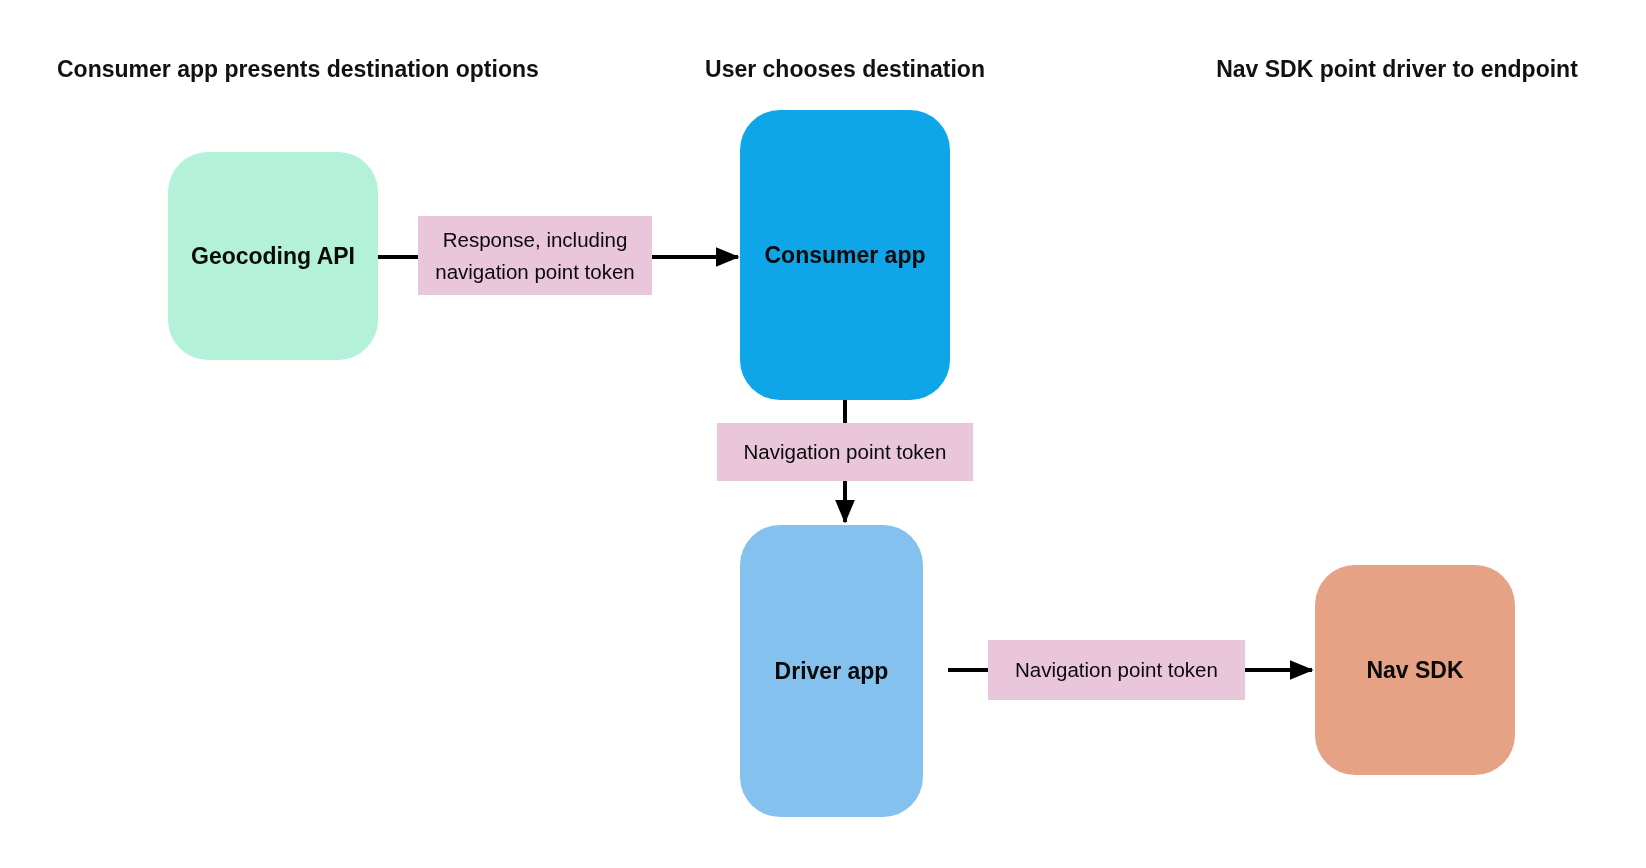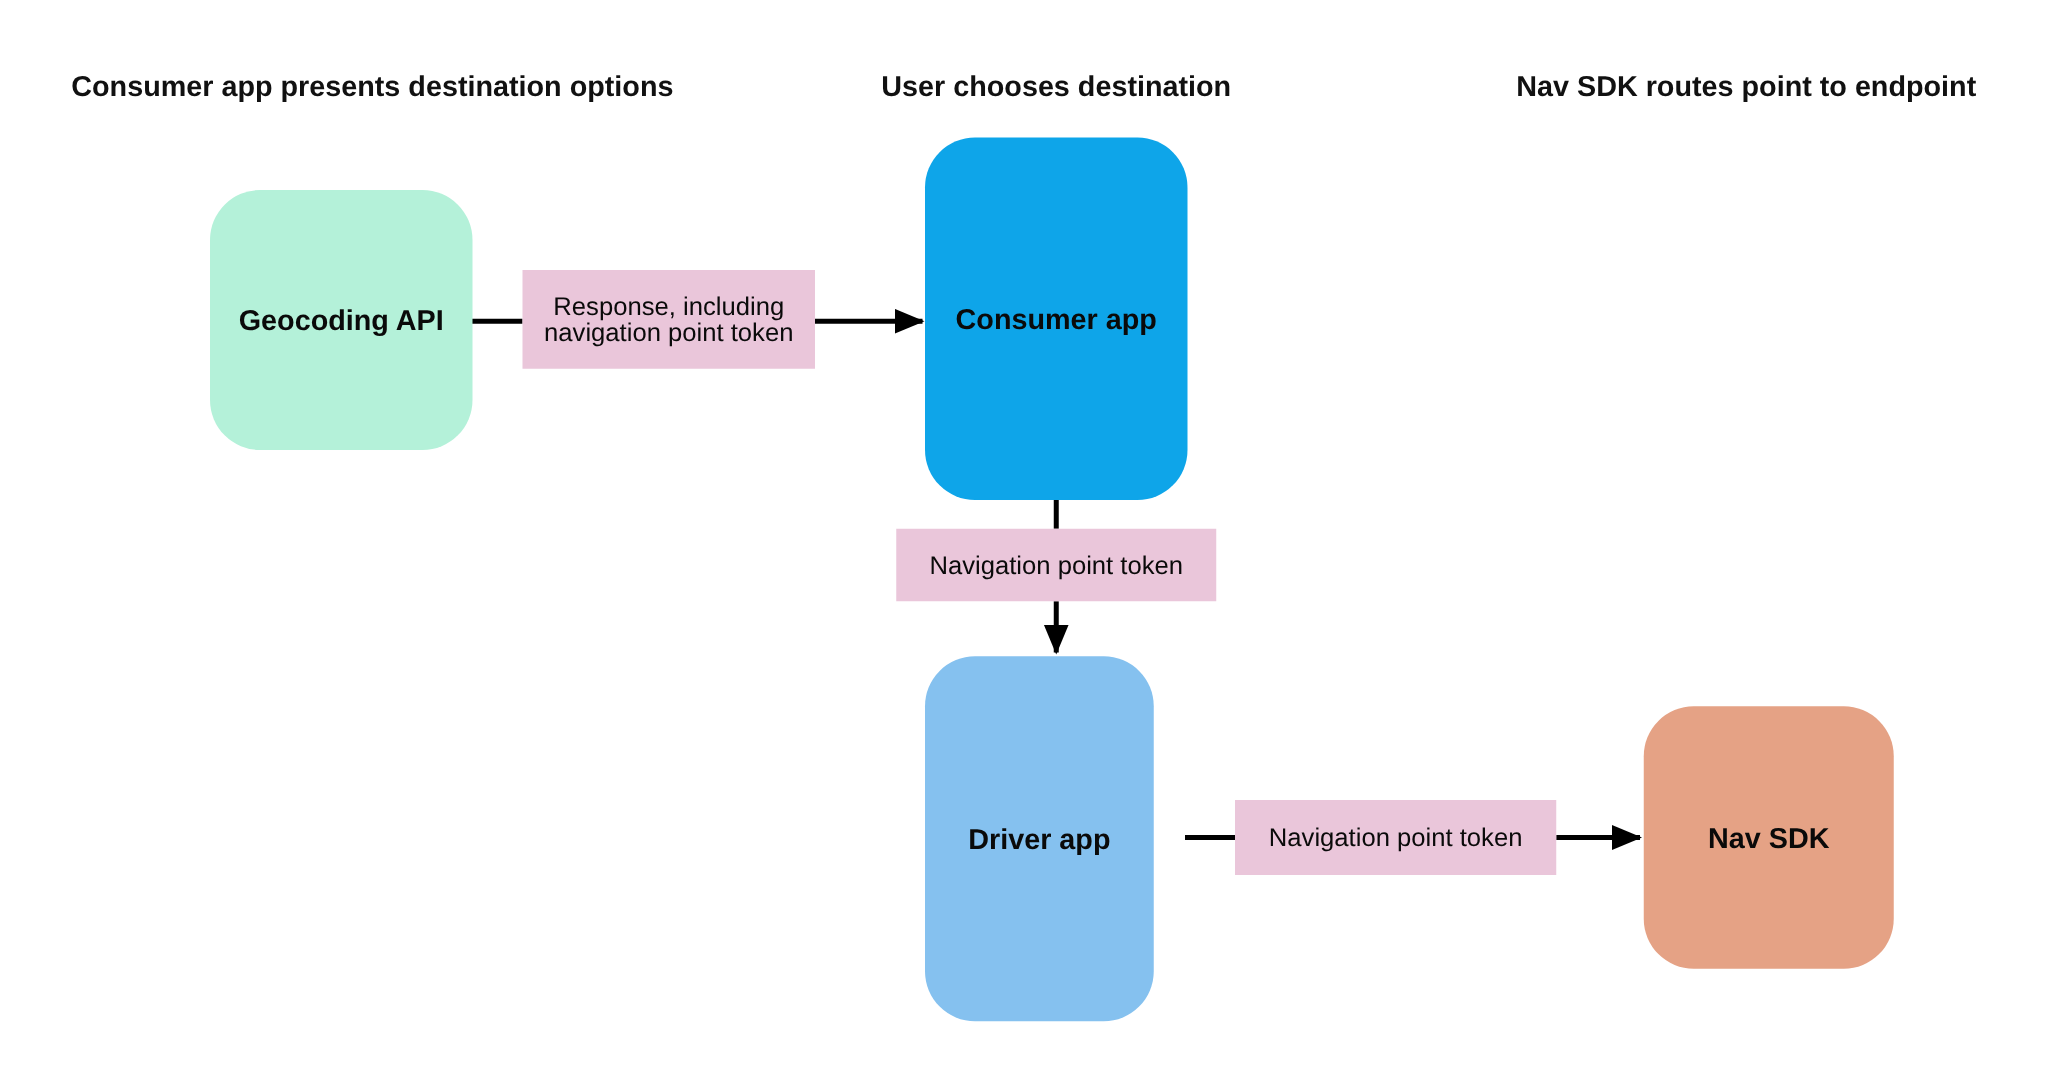--- a/index.html
+++ b/index.html
@@ -50,21 +50,21 @@
     text-align: center;
   }
   .edge-label {
     position: absolute;
     display: flex;
     align-items: center;
     justify-content: center;
     text-align: center;
     font-size: 20.5px;
     font-weight: 400;
-    line-height: 21px;
+    line-height: 32px;
     color: #0a0a0a;
     z-index: 3;
   }
 </style>
 </head>
 <body>
 
 <div class="canvas">
 
   <svg class="arrow-layer" viewBox="0 0 1646 868">
@@ -84,21 +84,21 @@
 
     <line x1="948" y1="670" x2="988" y2="670" stroke="#000000" stroke-width="4"></line>
 
     <line x1="1245" y1="670" x2="1312" y2="670" stroke="#000000" stroke-width="4" marker-end="url(#arrowhead)"></line>
   </svg>
 
   <div class="col-header" style="left:57px; top:56px;">Consumer app presents destination options</div>
 
   <div class="col-header centered" style="left:845px; top:56px;">User chooses destination</div>
 
-  <div class="col-header centered" style="left:1397px; top:56px;">Nav SDK routes point to endpoint</div>
+  <div class="col-header centered" style="left:1397px; top:56px;">Nav SDK point driver to endpoint</div>
 
   <div class="node" style="left: 168px; top: 152px; width: 210px; height: 208px; background-color: rgb(180, 241, 217);">
     <span class="node-label">Geocoding API</span>
   </div>
 
   <div class="node" style="left: 740px; top: 110px; width: 210px; height: 290px; background-color: #0ea5e9;">
     <span class="node-label">Consumer app</span>
   </div>
 
   <div class="node" style="left: 740px; top: 525px; width: 183px; height: 292px; background-color: rgb(133, 193, 239);">

